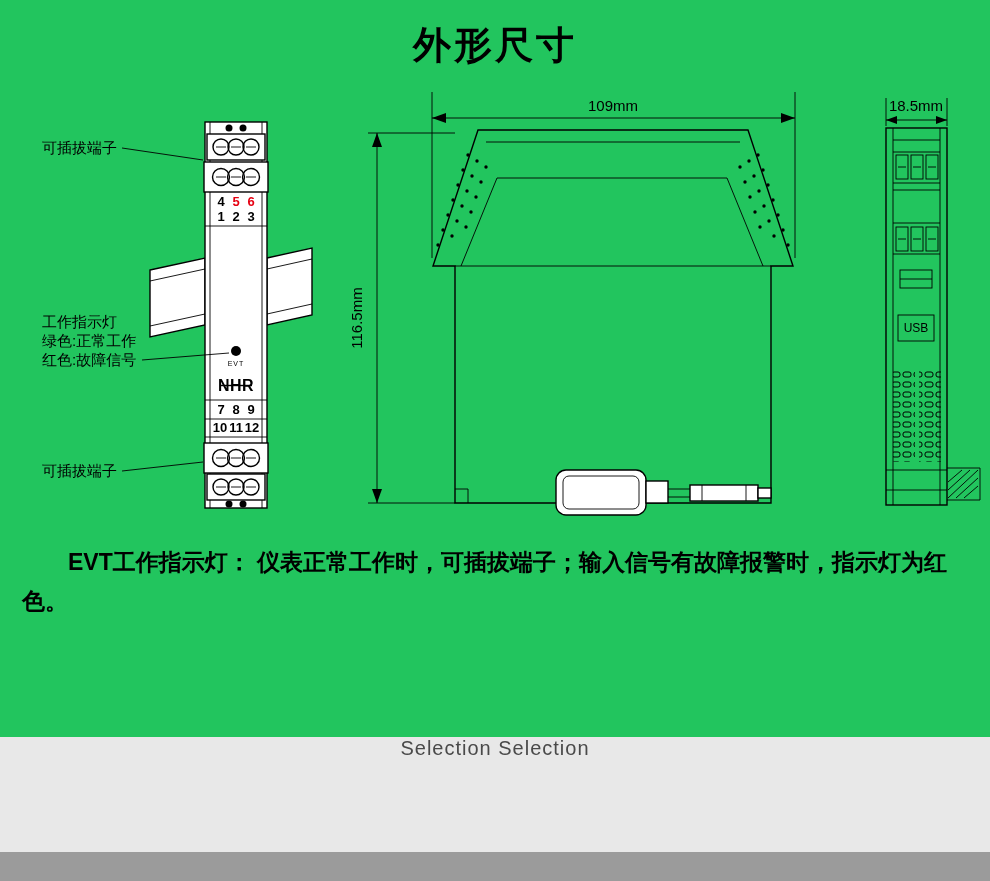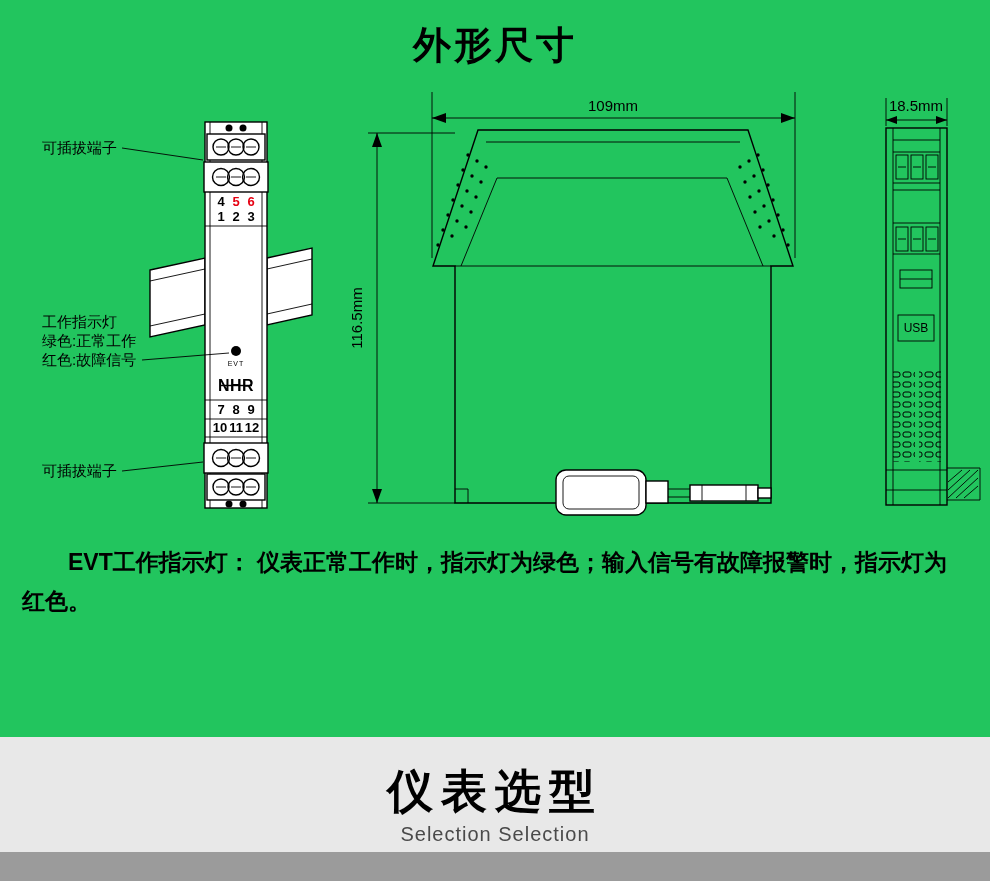--- a/index.html
+++ b/index.html
@@ -283,22 +283,21 @@
         <line class="thin" x1="948" y1="498" x2="978" y2="470"></line>
         <line class="thin" x1="956" y1="498" x2="978" y2="478"></line>
         <line class="thin" x1="964" y1="498" x2="978" y2="486"></line>
         <line class="thin" x1="948" y1="490" x2="970" y2="470"></line>
         <line class="thin" x1="948" y1="482" x2="962" y2="470"></line>
       </g>
     </g>
   </svg>
 
   <div class="notes">
-    <p>EVT工作指示灯： 仪表正常工作时，指示灯为绿色；输入信号有故障报警时，指示灯为红色。</p>
+    <p>EVT工作指示灯： 仪表正常工作时，可插拔端子；输入信号有故障报警时，指示灯为红色。</p>
   </div>
 
   <div class="footer">
-    <h2 class="footer-title">仪表选型</h2>
     <div class="footer-sub">Selection Selection</div>
   </div>
   <div class="strip"></div>
 
 </div>
 
 </body></html>

